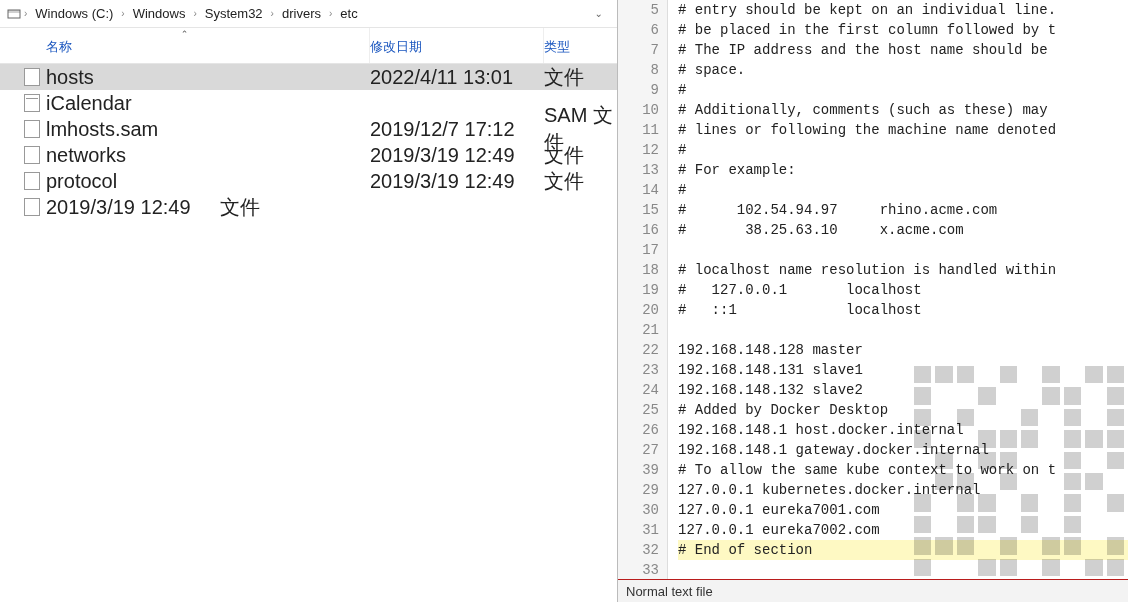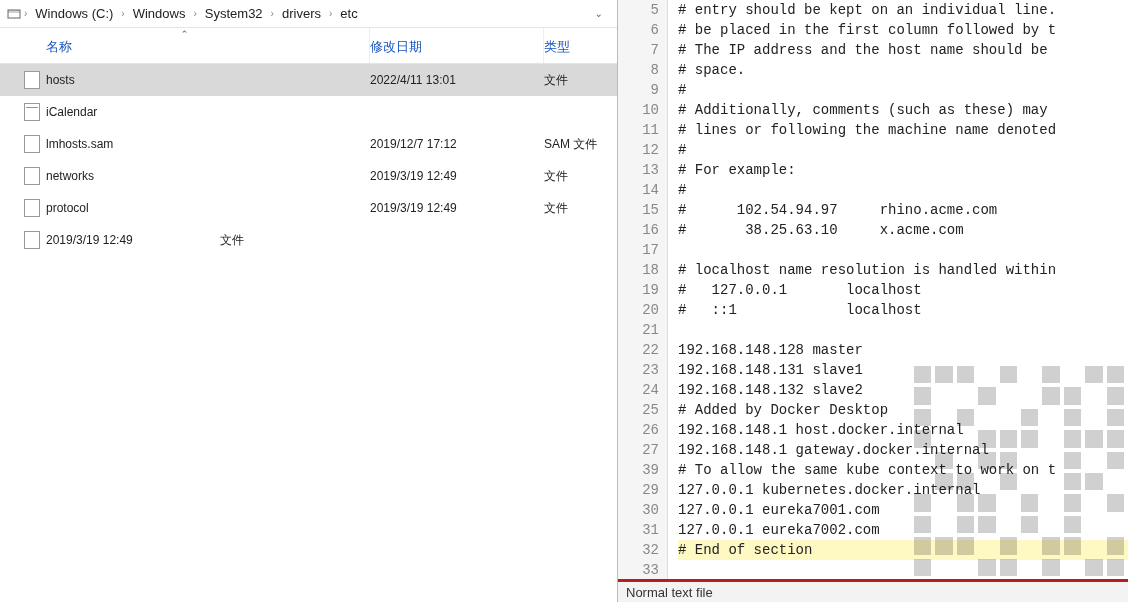--- a/index.html
+++ b/index.html
@@ -79,23 +79,23 @@
     position: absolute;
     top: 1px; left: 50%;
     transform: translateX(-50%);
     font-size: 9px;
     color: #555;
   }
   
   .file-list { flex: 1; overflow: hidden; }
   .file-row {
     display: flex;
-    height: 32px;
+    height: 26px;
     align-items: center;
-    font-size: 12px;
+    font-size: 20px;
     color: #222;
   }
   .file-row.selected { background: #d9d9d9; }
   .fr-icon {
     width: 46px;
     display: flex;
     justify-content: flex-end;
     padding-right: 6px;
   }
   .fr-name { width: 324px; }
@@ -137,21 +137,21 @@
     flex: 1;
     padding-left: 10px;
     white-space: pre;
     color: #222;
     overflow: hidden;
   }
   .code .cl { height: 20px; display: block; }
   .code .hl { background: #fef9c3; display: inline-block; min-width: 100%; }
   .statusbar {
     height: 23px;
-    border-top: 3px solid #b91c1c;
+    border-top: 1px solid #b91c1c;
     background: #f3f3f3;
     font-size: 13px;
     color: #333;
     display: flex;
     align-items: center;
     padding-left: 8px;
   }
   
   .qr {
     position: absolute;

